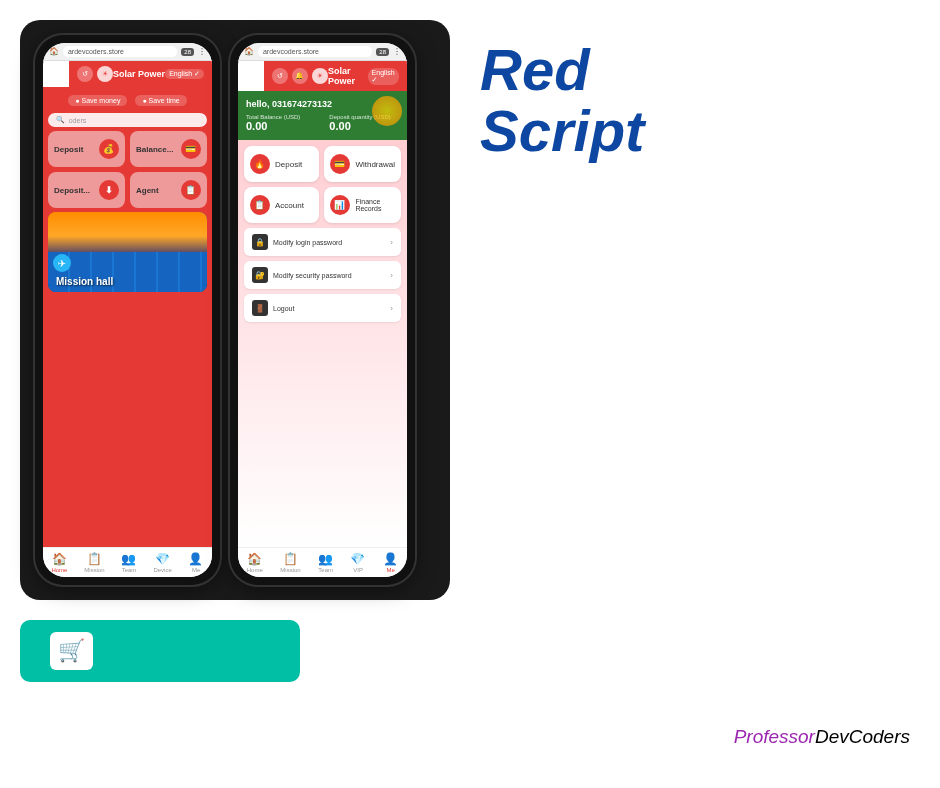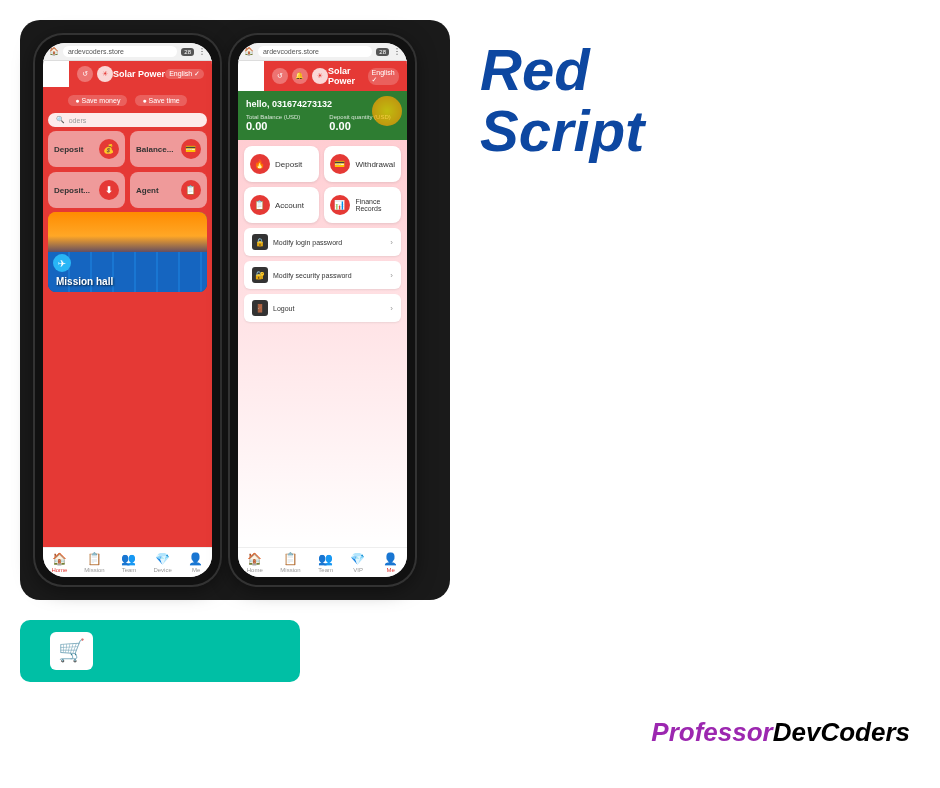--- a/index.html
+++ b/index.html
@@ -651,19 +651,19 @@
 
   </div>
 
   <div class="right-section">
     <div class="headline">
       <div>Red</div>
       <div>Script</div>
     </div>
 
     <div style="margin-top: auto; text-align:right; padding-top: 200px;">
-      <span style="font-size:26px; font-weight:bold; font-style:italic;margin-top:40px;">
+      <span style="font-size:19px; font-weight:normal; font-style:italic;margin-top:40px;">
         <span class="professor-text" style="color:#9c27b0; font-style:italic;">Professor</span><span class="devcoders-text" style="color:#000; font-style:italic;">DevCoders</span>
       </span>
     </div>
   </div>
 
 </div>
 
 </body></html>

